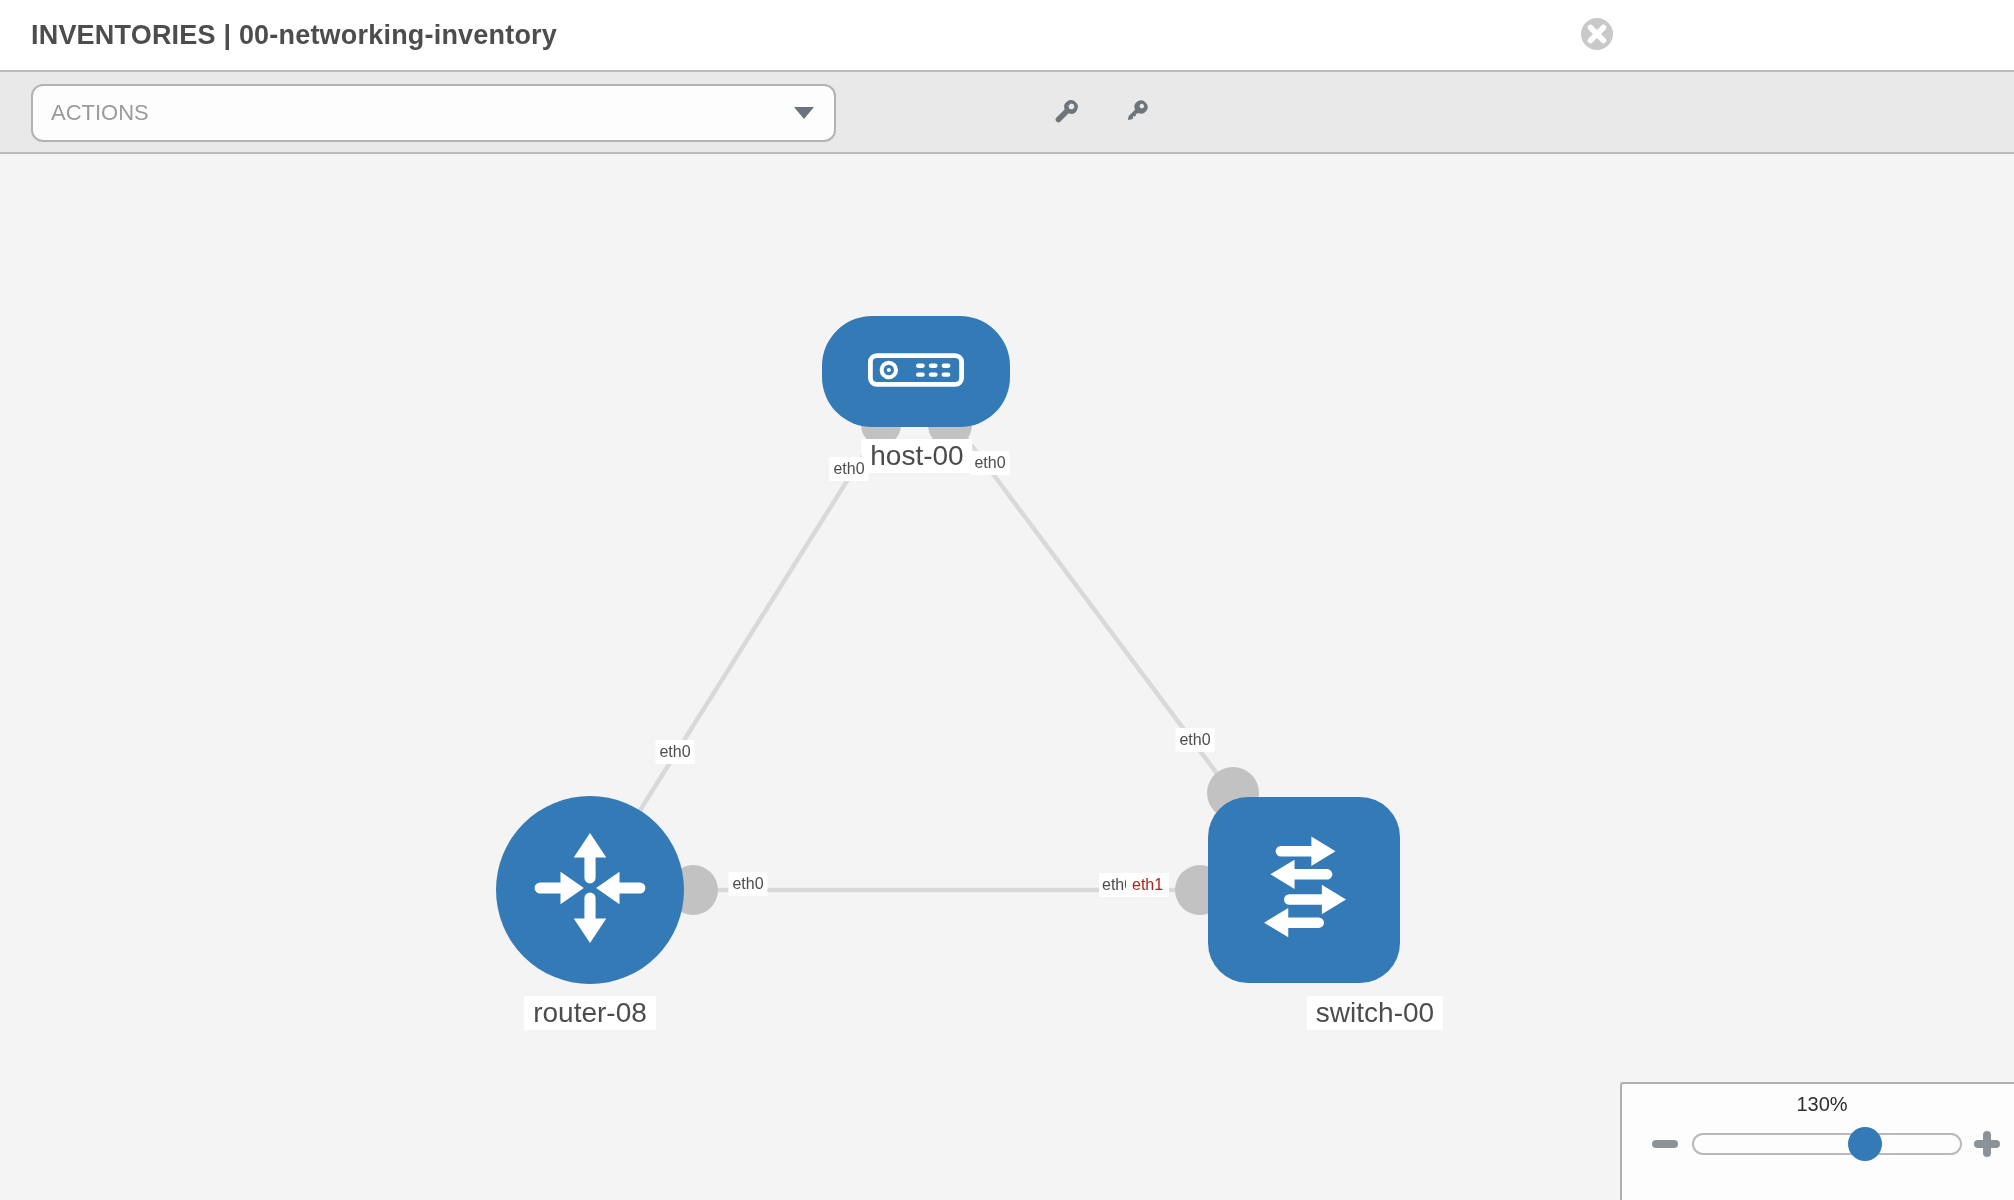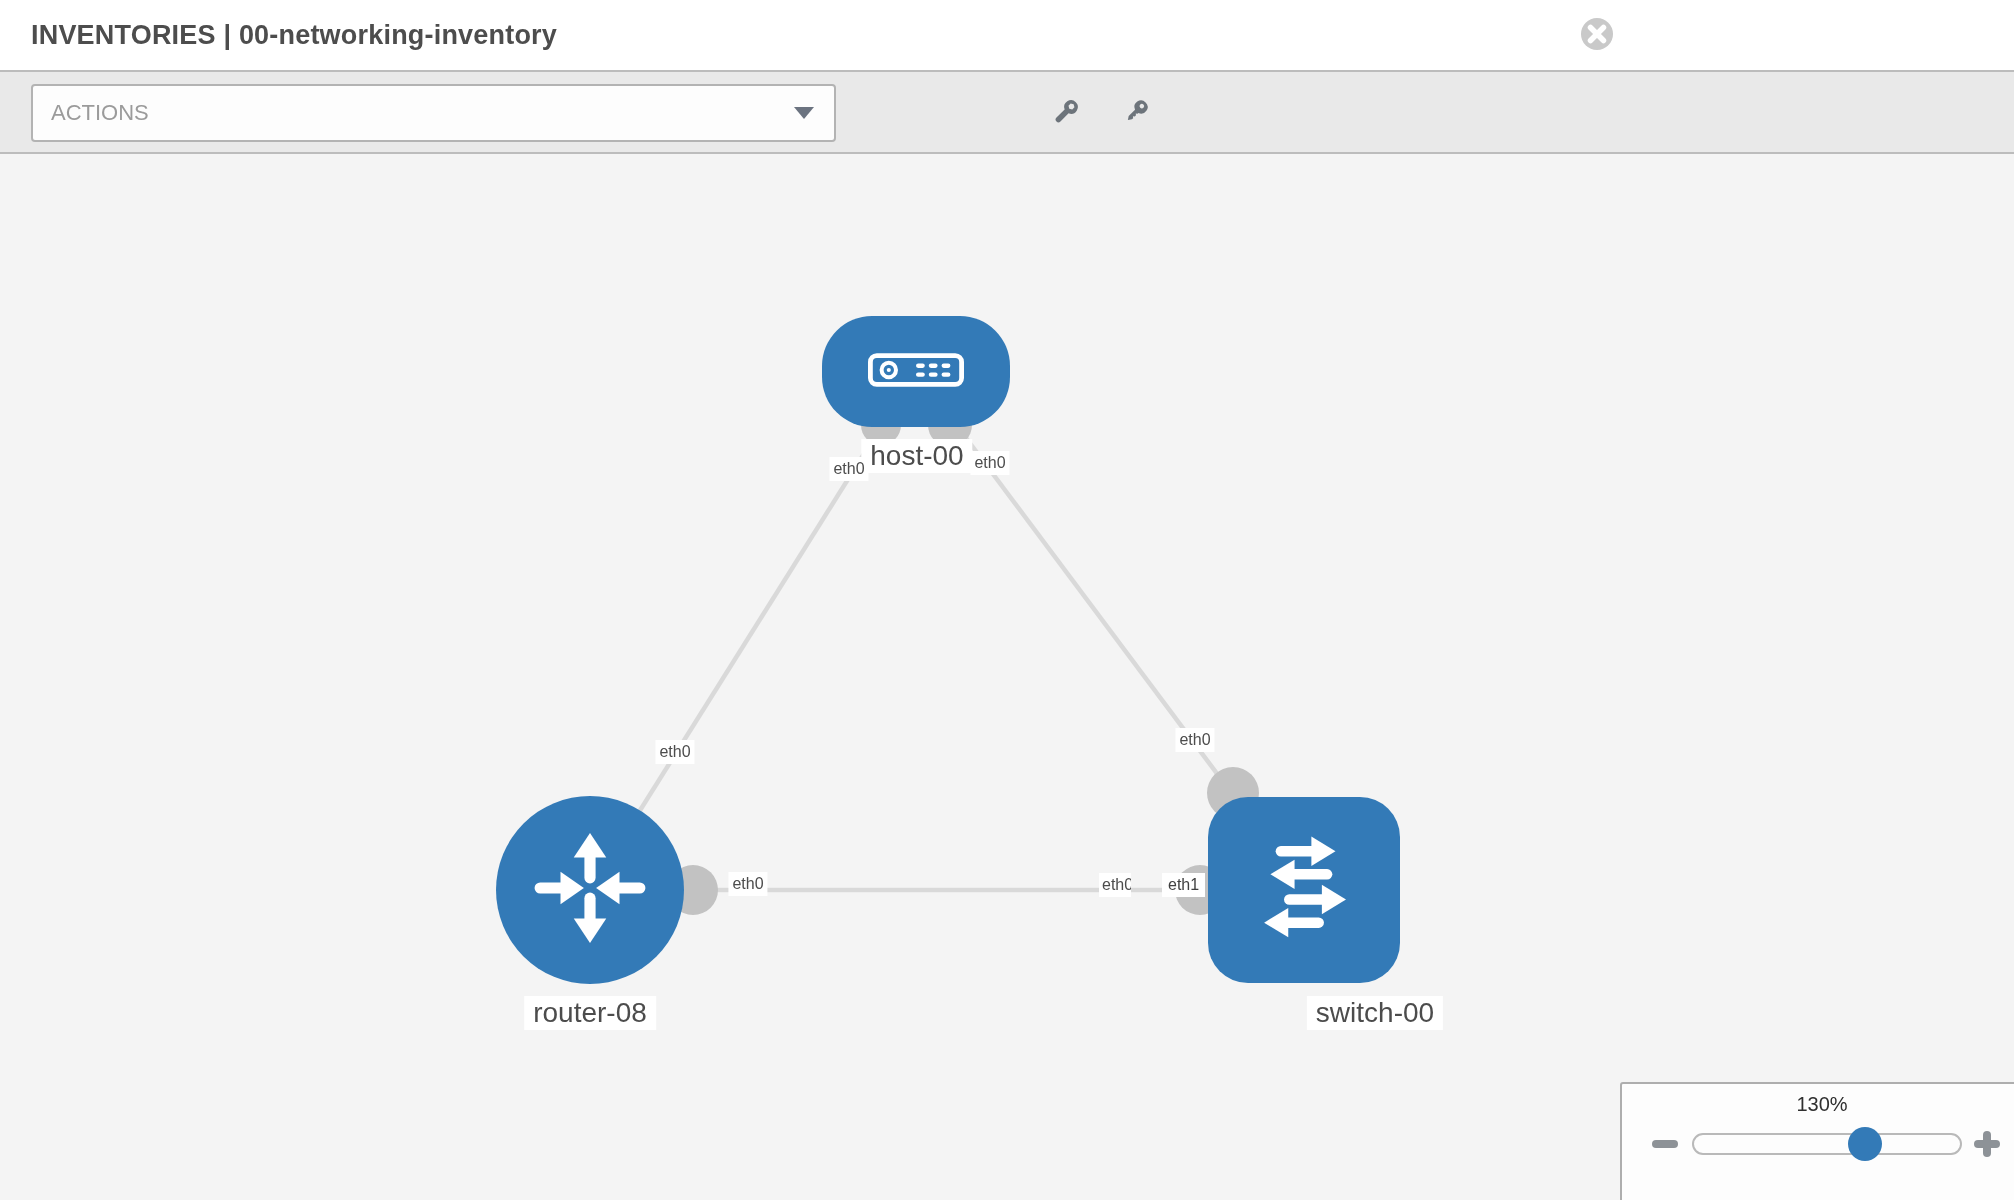--- a/index.html
+++ b/index.html
@@ -14,21 +14,21 @@
     font-size:27px; font-weight:700; color:#4d4d4d; letter-spacing:0.2px;
   }
   .close-btn { position:absolute; right:22px; top:17px; width:34px; height:34px; cursor:pointer; }
   
   .toolbar {
     position:absolute; top:70px; left:0; width:2014px; height:84px; box-sizing:border-box;
     background:#e9e9e9; border-top:2px solid #bcbcbc; border-bottom:2px solid #bcbcbc;
   }
   .dropdown {
     position:absolute; top:12px; height:58px; box-sizing:border-box;
-    background:#fdfdfd; border:2px solid #b3b3b3; border-radius:4px;
+    background:#fdfdfd; border:2px solid #b3b3b3; border-radius:12px;
     display:flex; align-items:center; justify-content:space-between;
     padding:0 20px 0 18px; cursor:pointer;
   }
   .dropdown-actions { left:31px;  width:805px; }
   .dropdown-search  { left:1185px; width:792px; }
   .dropdown-label { font-size:22px; color:#9b9b9b; }
   .chevron-down {
     width:0; height:0; border-left:10px solid transparent; border-right:10px solid transparent;
     border-top:12px solid #6b7380;
   }
@@ -57,21 +57,21 @@
   .pl-l0-tgt { left:675px;  top:598px; }
   .pl-l1-src { left:990px;  top:309px; }
   .pl-l1-tgt { left:1195px; top:586px; }
   .pl-l2-src { left:748px;  top:730px; }
   .port-label-under {
     position:absolute; left:1099px; top:719px; width:29px; overflow:hidden; white-space:nowrap;
     background:#ffffff; color:#4c4c4c; font-size:16px; padding:1px 0 1px 3px; line-height:22px;
   }
   .port-label-over {
     position:absolute; left:1126px; top:719px; white-space:nowrap;
-    background:#ffffff; color:#404040; font-size:16px; padding:1px 6px; line-height:22px;margin-left:36px;
+    background:#ffffff; color:#b91c1c; font-size:16px; padding:1px 6px; line-height:22px;
   }
   
   .zoom-panel {
     position:absolute; left:1620px; top:1082px; width:420px; height:140px; box-sizing:border-box;
     background:#fdfdfd; border:2px solid #aeaeae; border-radius:3px;
   }
   .zoom-level { position:absolute; left:0; top:9px; width:400px; text-align:center; font-size:20px; color:#2f2f2f; }
   .zoom-out-btn { position:absolute; left:28px;  top:45px; line-height:0; cursor:pointer; }
   .zoom-in-btn  { position:absolute; left:350px; top:45px; line-height:0; cursor:pointer; }
   .zoom-track {

